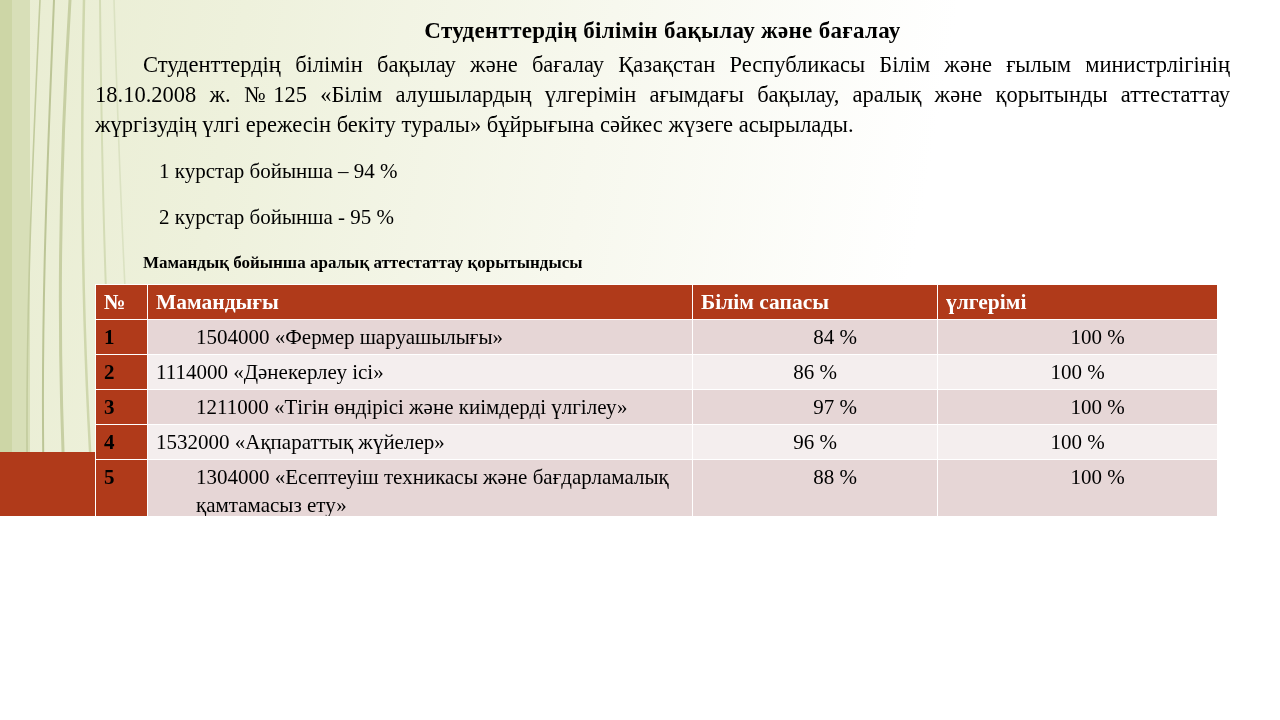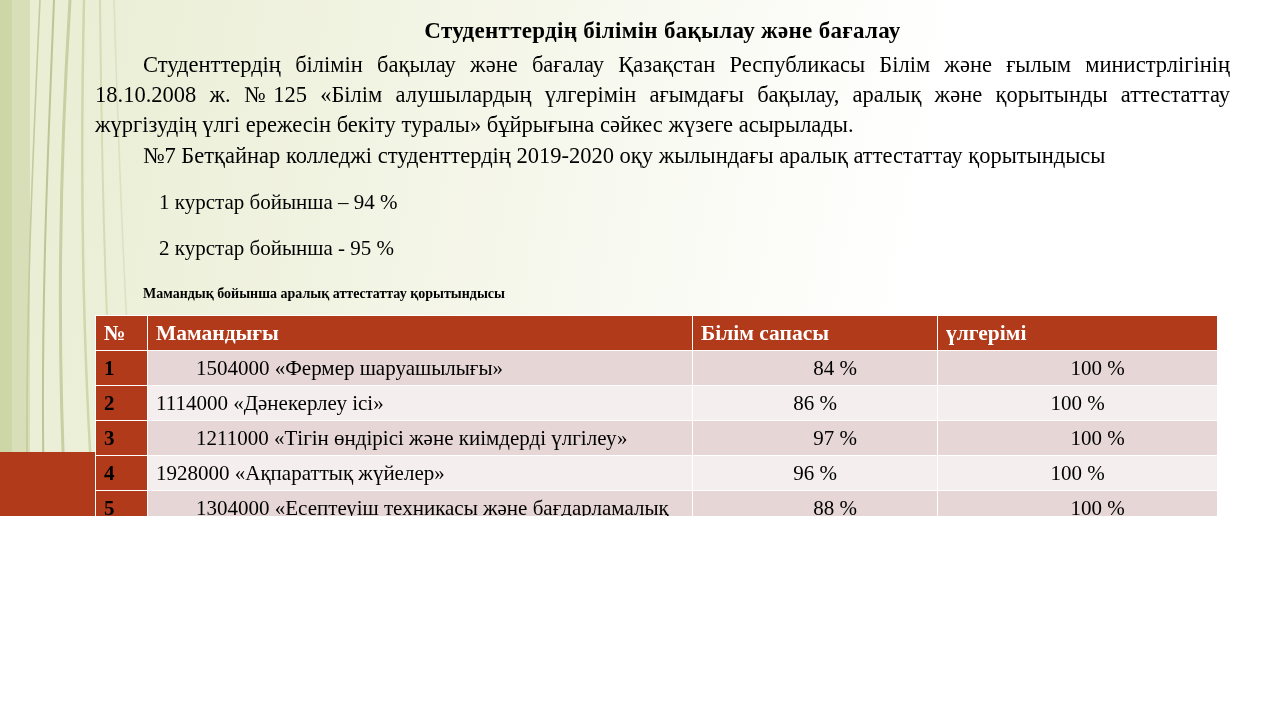--- a/index.html
+++ b/index.html
@@ -75,21 +75,21 @@
   }
   .list-line {
     margin: 16px;
     font-size: 21px;
     line-height: 30px;
     text-indent: 48px;
     color: #000;
   }
   .subtitle {
     font-weight: bold;
-    font-size: 14px;
+    font-size: 17px;
     line-height: 30px;
     margin: 2px 0 6px 0;
     text-indent: 48px;
     color: #000;
   }
   
   table.results {
     border-collapse: collapse;
     width: 1122px;
     margin-left: 0px;
@@ -148,21 +148,20 @@
   </svg>
 
   <div class="red-block"></div>
 
   <div class="content">
 
     <h1 class="doc-title">Студенттердің  білімін  бақылау  және  бағалау</h1>
 
     <p class="para">Студенттердің білімін бақылау және бағалау Қазақстан Республикасы Білім және ғылым министрлігінің 18.10.2008 ж. №125 «Білім алушылардың үлгерімін ағымдағы бақылау, аралық және қорытынды аттестаттау жүргізудің үлгі ережесін бекіту туралы»  бұйрығына сәйкес жүзеге асырылады.</p>
 
-    <p class="para">№7 Бетқайнар колледжі студенттердің 2019-2020 оқу жылындағы аралық аттестаттау қорытындысы</p>
 
     <p class="list-line">1 курстар бойынша –  94 %</p>
     <p class="list-line">2 курстар бойынша  -  95 %</p>
 
     <p class="subtitle">Мамандық бойынша аралық аттестаттау  қорытындысы</p>
 
     <table class="results">
       <colgroup>
         <col class="c-num">
         <col class="c-spec">
@@ -191,21 +190,21 @@
           <td class="perf">100 %</td>
         </tr>
         <tr class="row-a">
           <td class="num">3</td>
           <td class="spec">1211000 «Тігін өндірісі және киімдерді үлгілеу»</td>
           <td class="qual">97 %</td>
           <td class="perf">100 %</td>
         </tr>
         <tr class="row-b">
           <td class="num">4</td>
-          <td class="spec">1928000 «Ақпараттық жүйелер»</td>
+          <td class="spec">1532000 «Ақпараттық жүйелер»</td>
           <td class="qual">96 %</td>
           <td class="perf">100 %</td>
         </tr>
         <tr class="row-a">
           <td class="num">5</td>
           <td class="spec">1304000 «Есептеуіш техникасы және бағдарламалық қамтамасыз ету»</td>
           <td class="qual">88 %</td>
           <td class="perf">100 %</td>
         </tr>
       </tbody>

